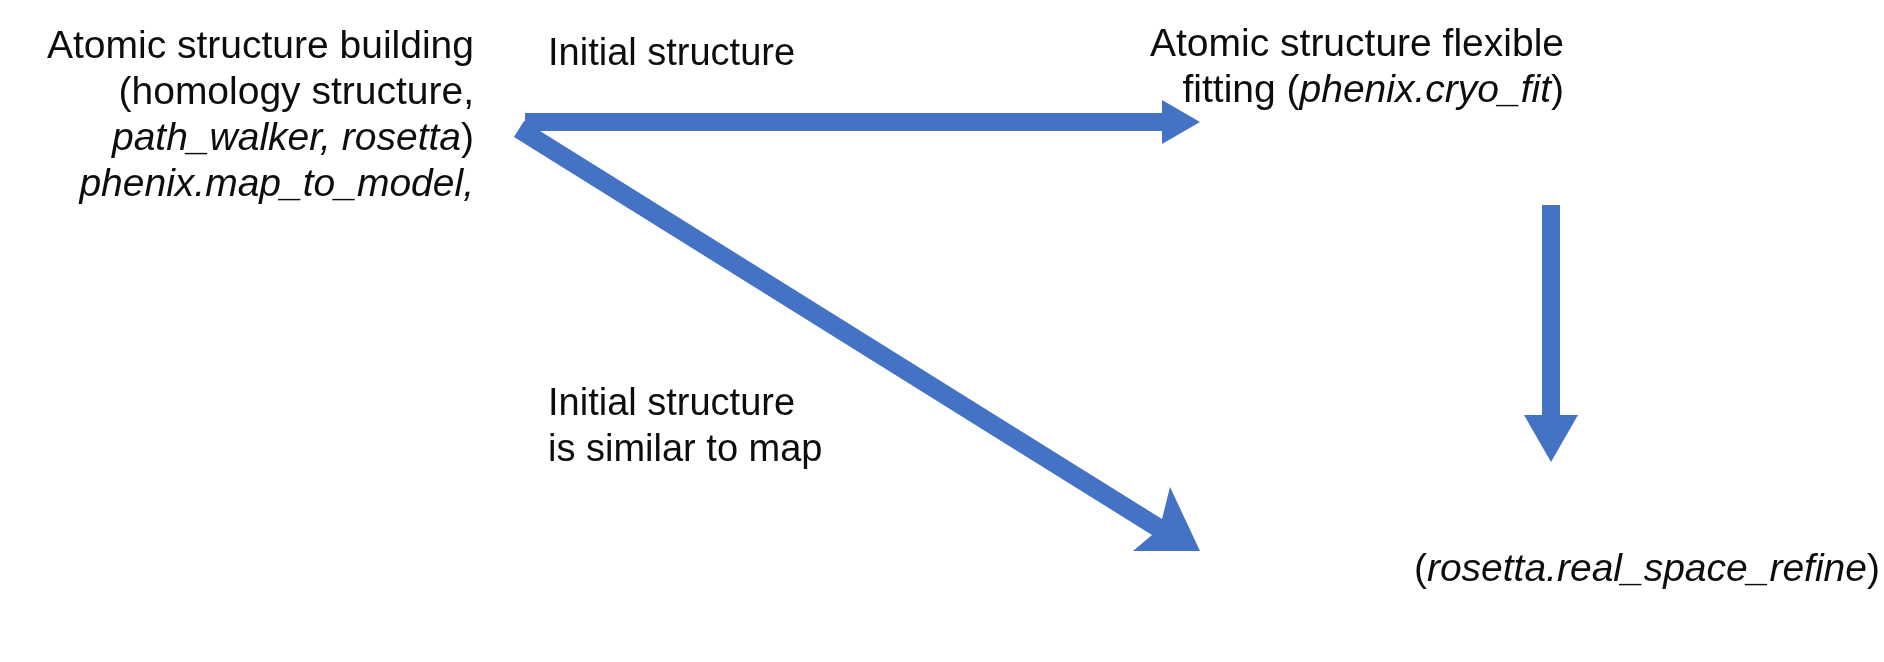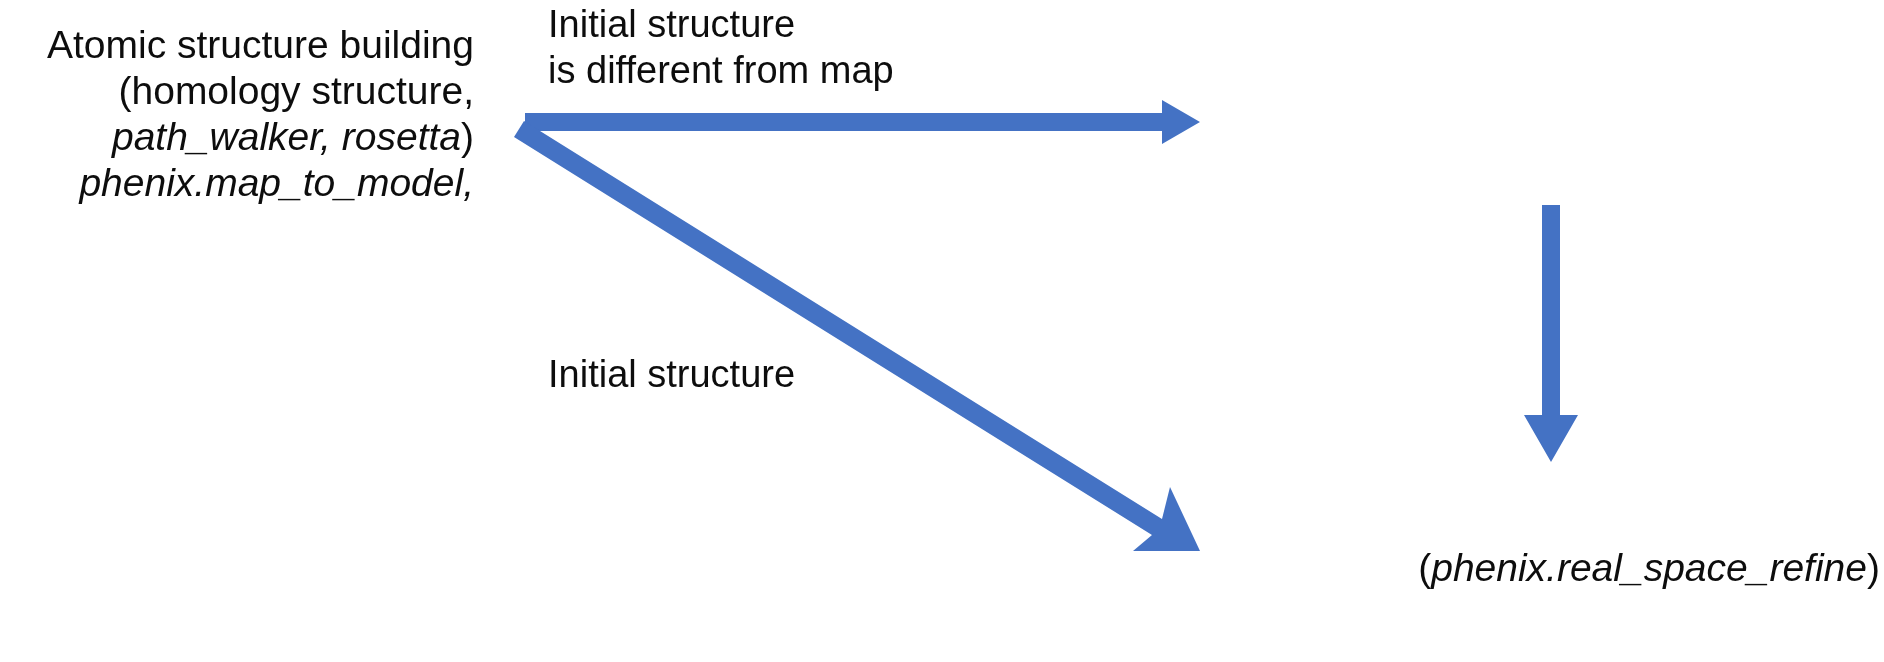--- a/index.html
+++ b/index.html
@@ -28,20 +28,21 @@
   }
   .node .ln { display: block; }
   .edge-label {
     position: absolute;
     text-align: left;
     line-height: 1.2;
     font-size: 38px;
     font-weight: 400;
     color: #0d0d0d;
     white-space: nowrap;
+    margin-top: 28px;
   }
   .edge-label .ln { display: block; }
   em.code {
     font-style: italic;
   }
   #arrows {
     position: absolute;
     left: 0;
     top: 0;
     width: 1884px;
@@ -77,27 +78,31 @@
     </g>
   </svg>
 
   <div class="node" id="node-build">
     <span class="ln">Atomic structure building</span>
     <span class="ln">(homology structure,</span>
     <span class="ln"><em class="code">path_walker, rosetta</em><span>)</span></span>
     <span class="ln"><em class="code">phenix.map_to_model,</em></span>
   </div>
 
+  <div class="node" id="node-flex">
+    <span class="ln">Atomic structure flexible</span>
+    <span class="ln"><span>fitting (</span><em class="code">phenix.cryo_fit</em><span>)</span></span>
+  </div>
 
   <div class="node" id="node-refine">
-    <span class="ln"><span>(</span><em class="code">phenix.real_space_refine</em><span>)</span></span>
+    <span class="ln"><span>(</span><em class="code">rosetta.real_space_refine</em><span>)</span></span>
   </div>
 
   <div class="edge-label" id="lbl-different">
     <span class="ln">Initial structure</span>
-    <span class="ln">is different from map</span>
   </div>
 
   <div class="edge-label" id="lbl-similar">
     <span class="ln">Initial structure</span>
+    <span class="ln">is similar to map</span>
   </div>
 
 </div>
 
 </body></html>

